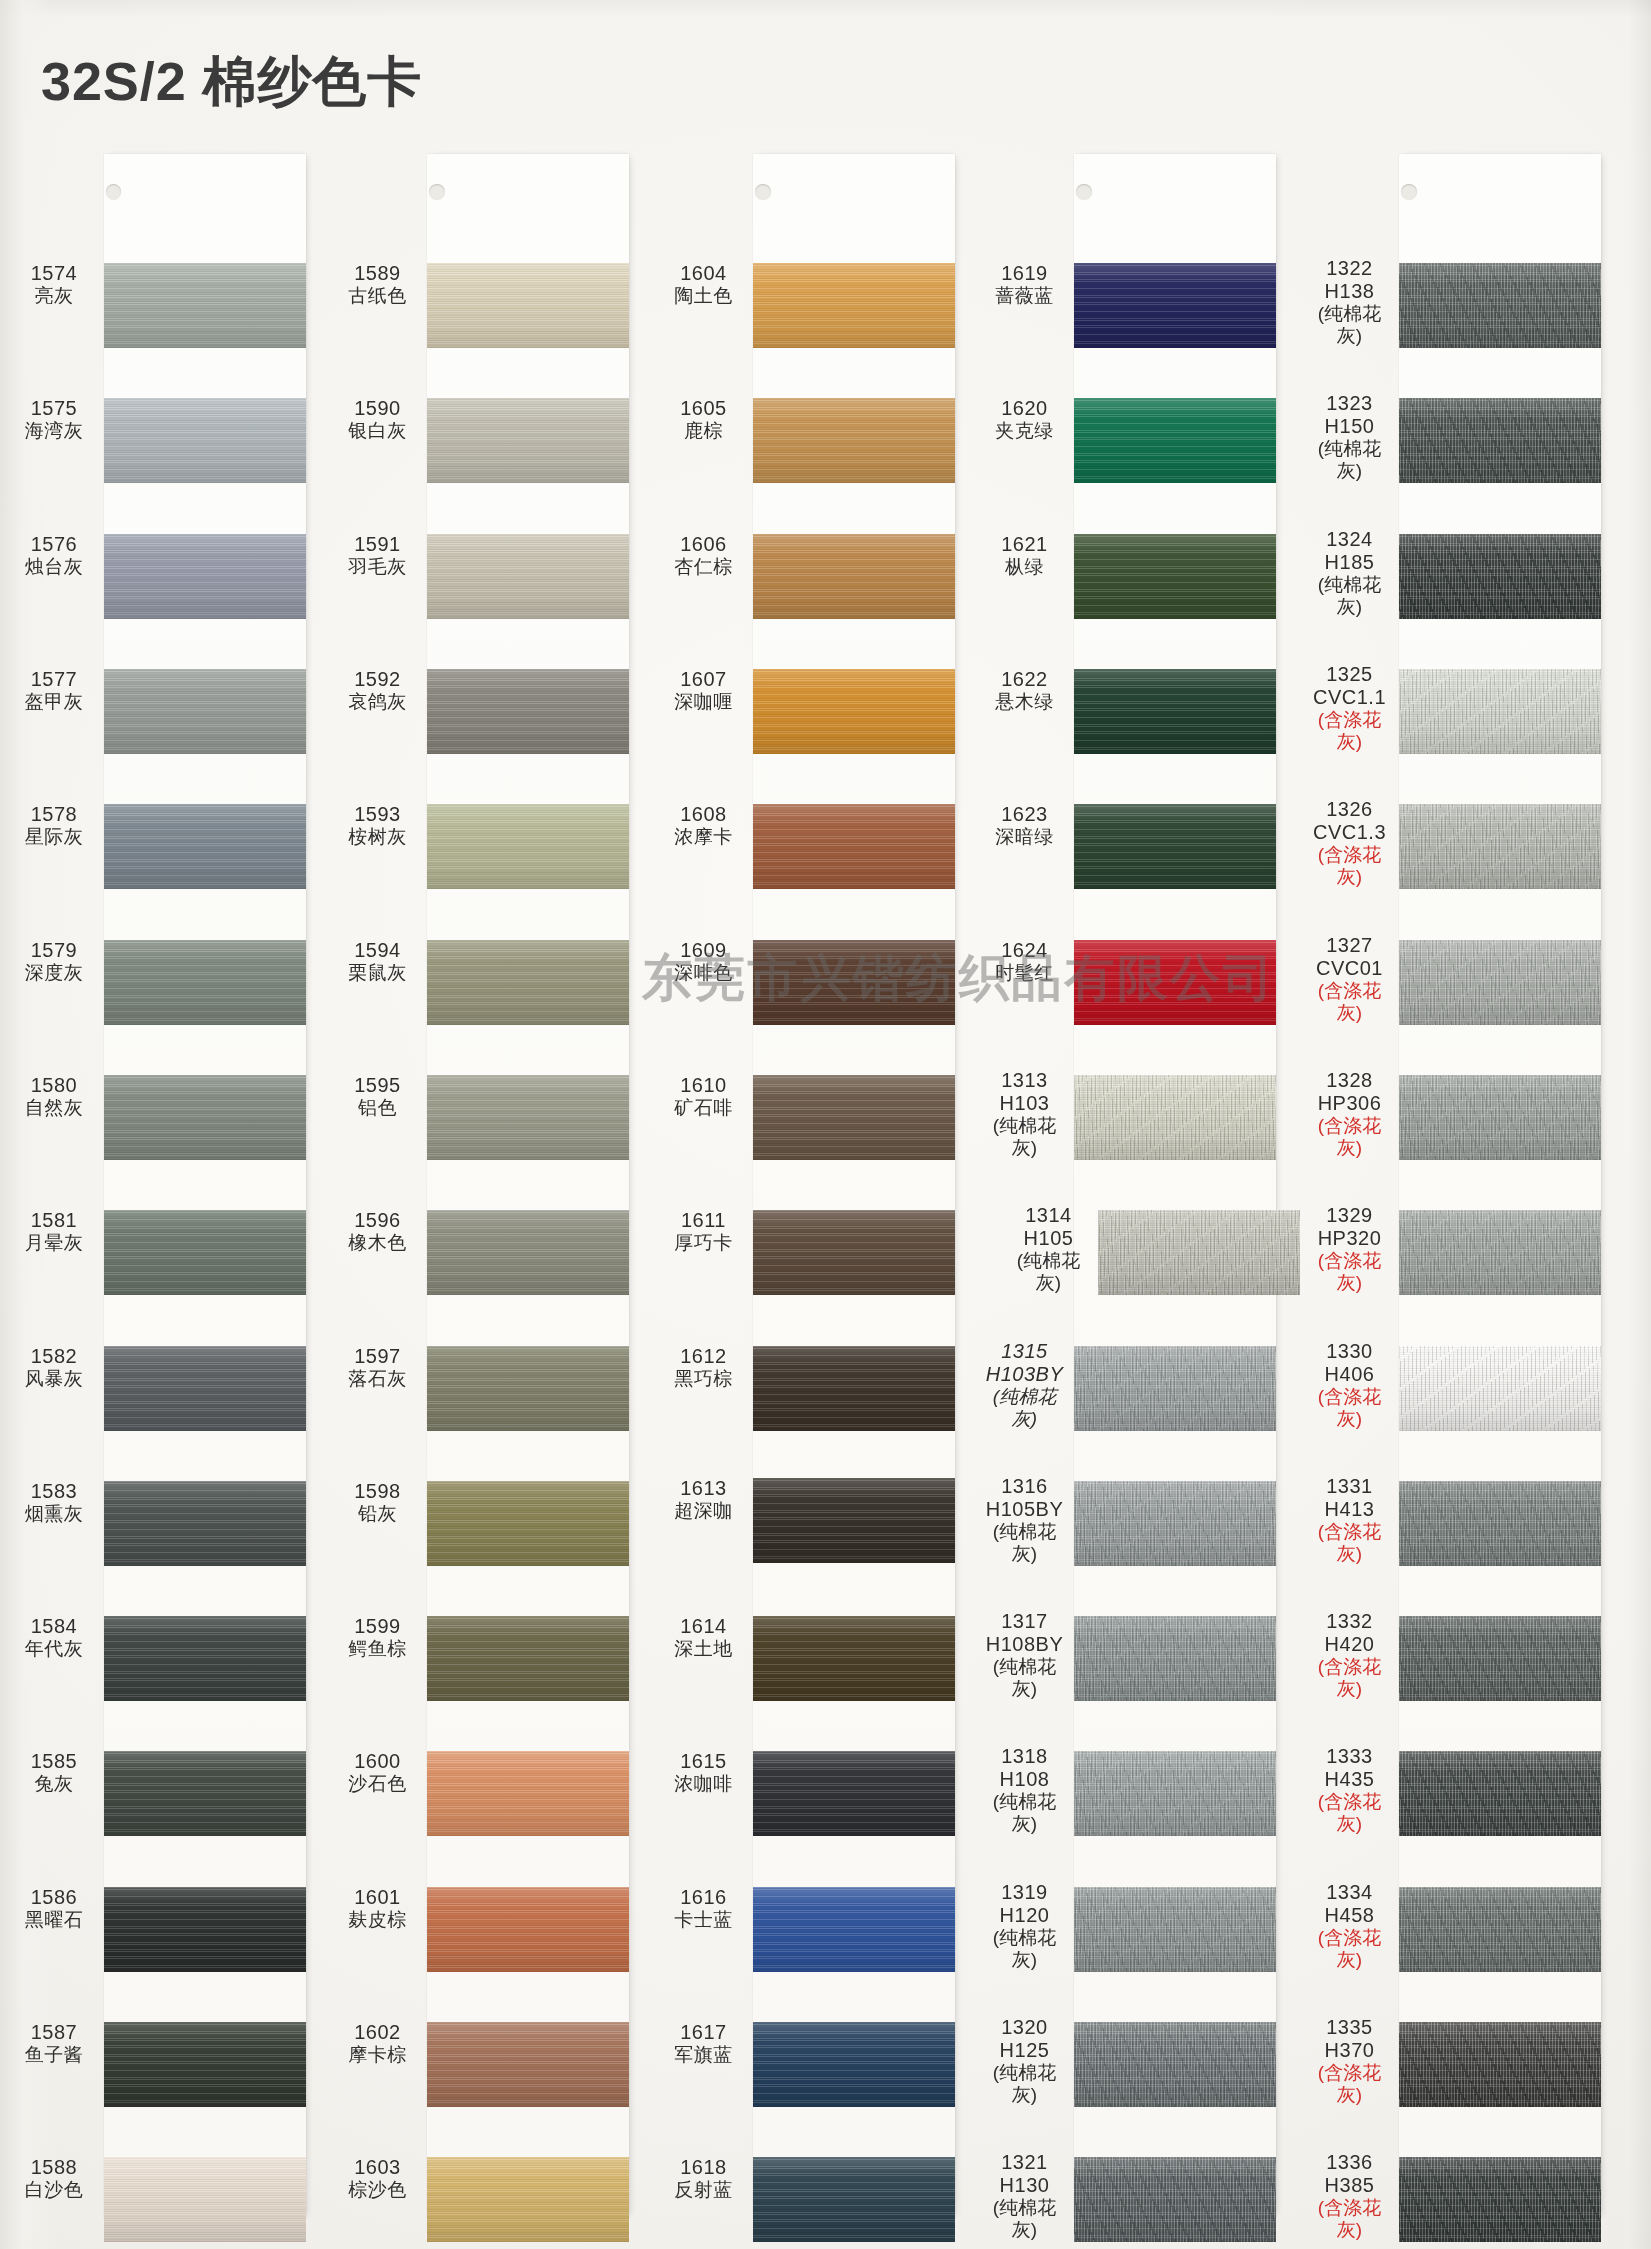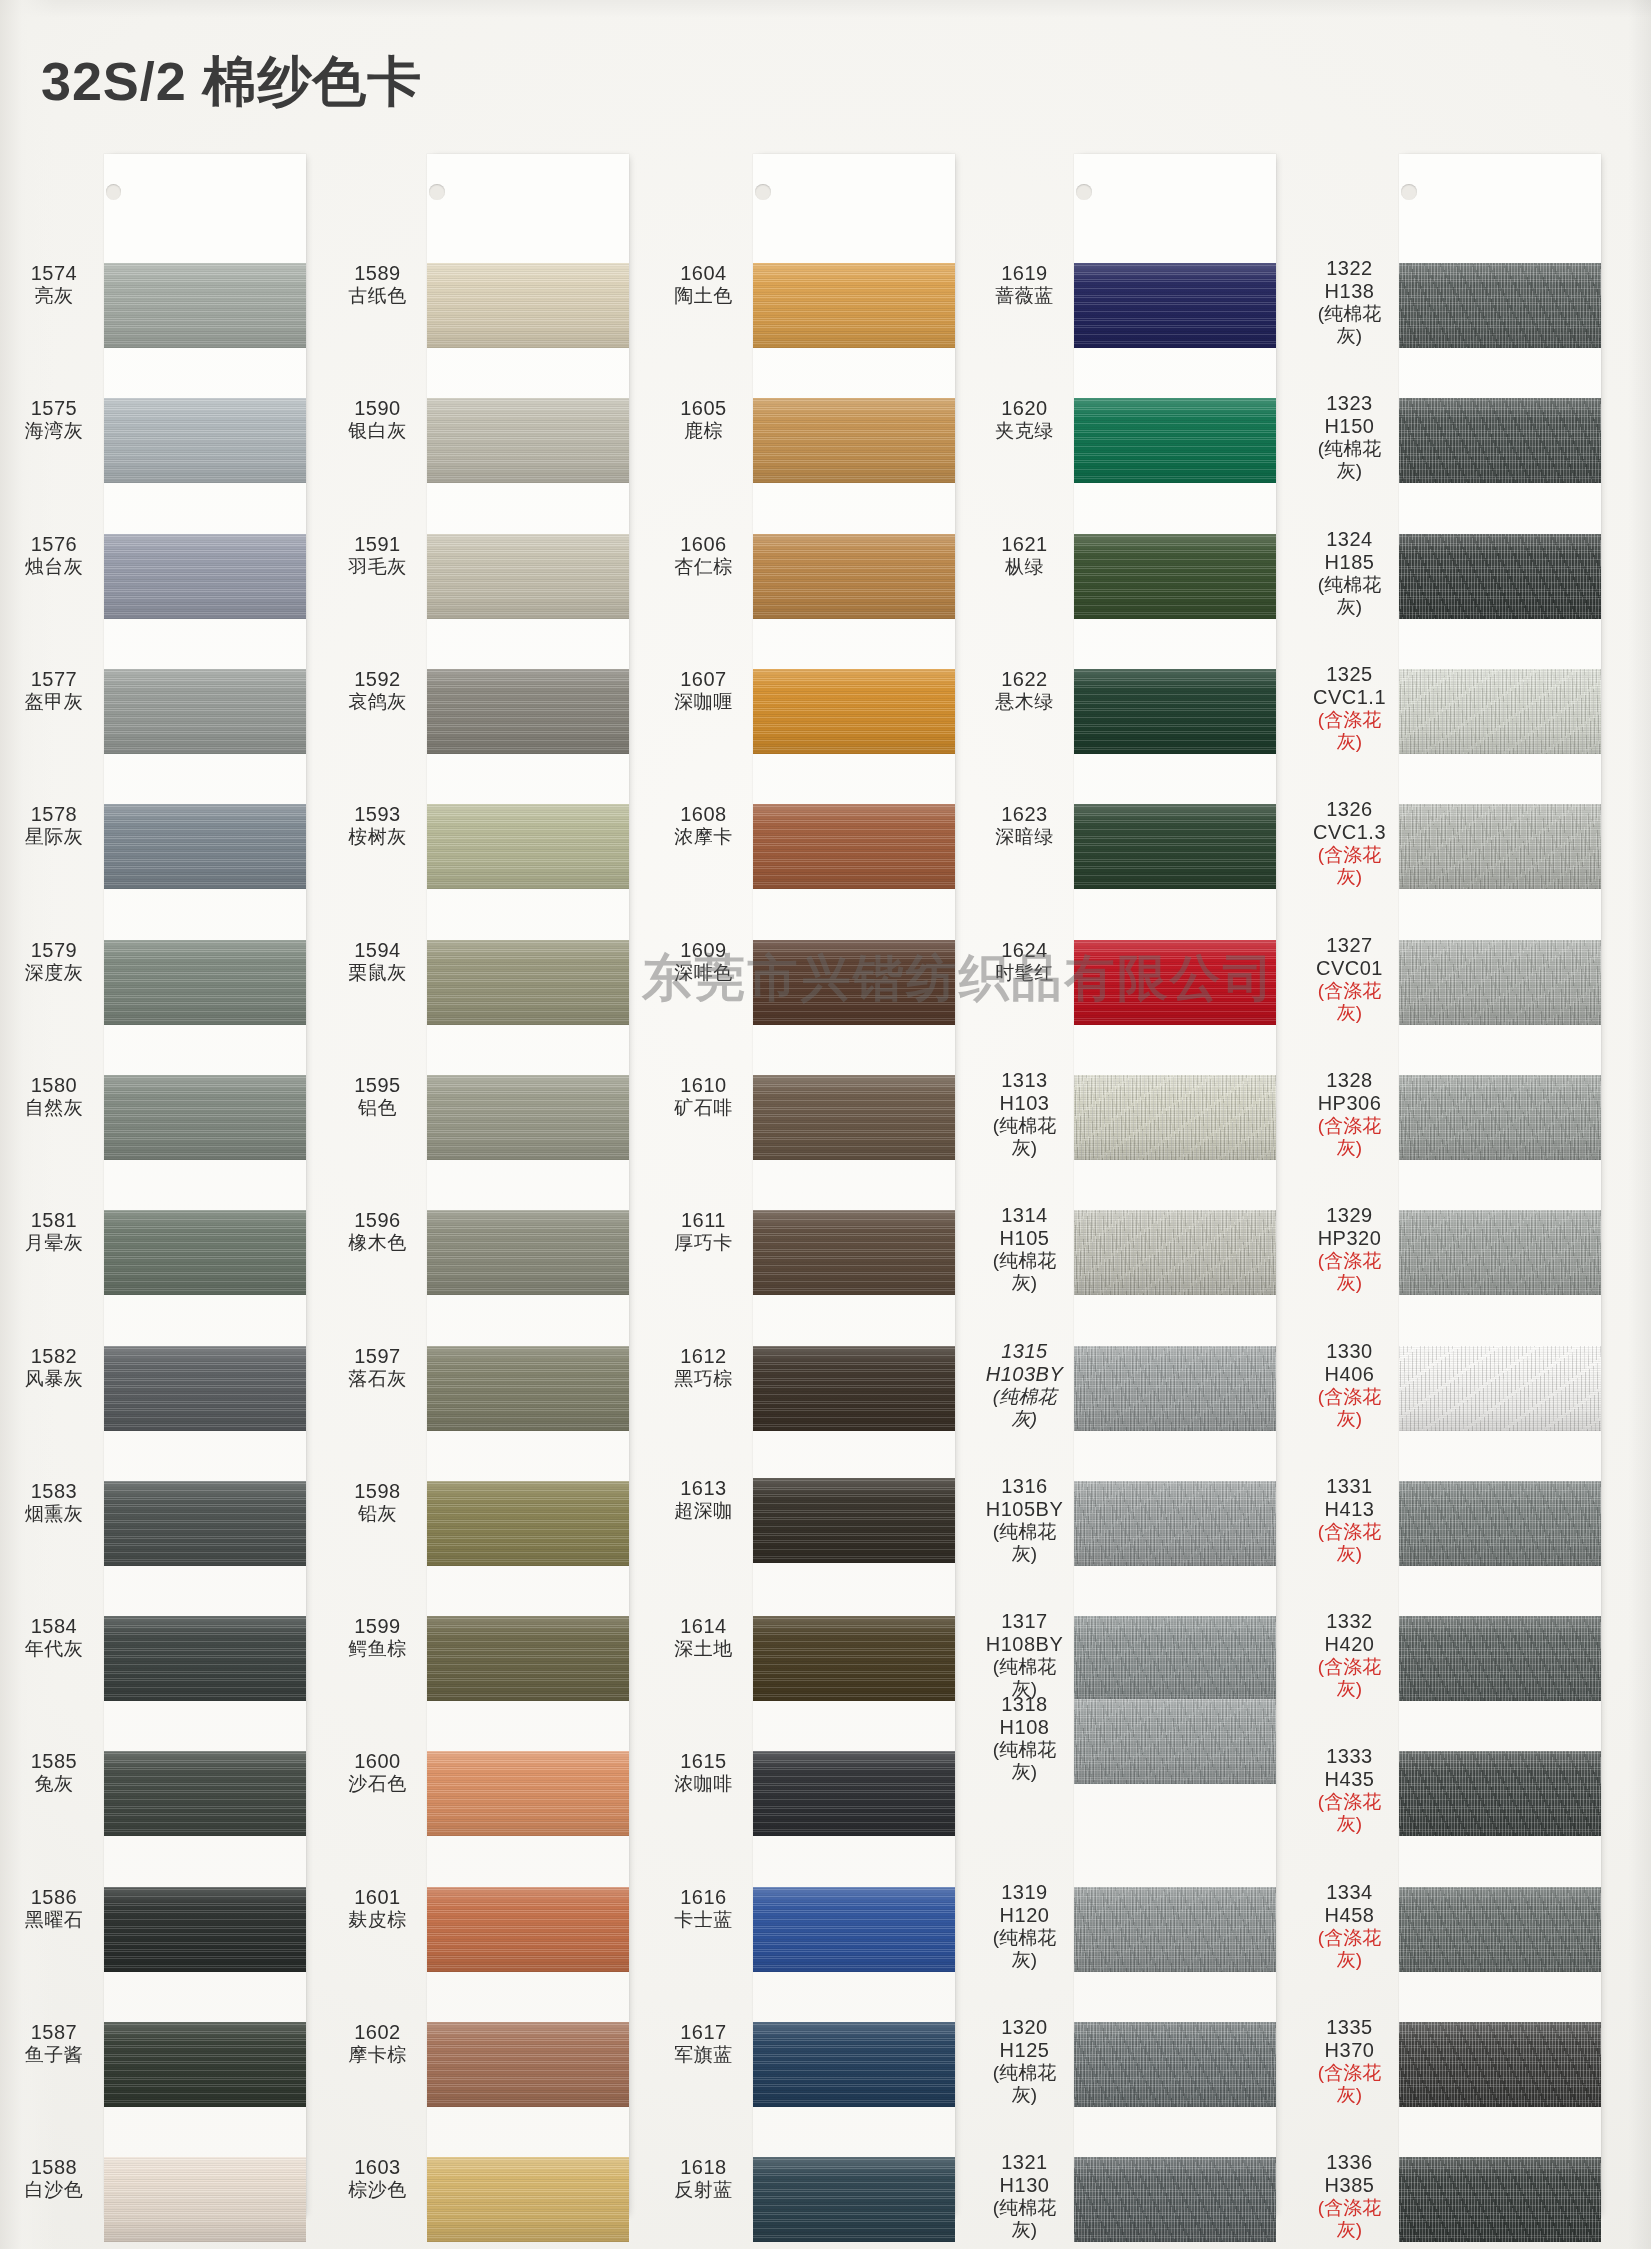--- a/index.html
+++ b/index.html
@@ -662,21 +662,21 @@
           <div class="yarn"></div>
           <div class="speck"></div>
           <div class="sheen"></div>
         </div>
         <div class="label" style="top: 1.8px;">
           <span class="code">1313</span>
           <span class="alt">H103</span>
           <span class="note">(纯棉花灰)</span>
         </div>
       </div>
-      <div class="swatch-row" style="top: 1064px;">
+      <div class="swatch-row" style="top: 1064px; margin-left: 24px;">
         <div class="band melange" style="background: rgb(198, 198, 187);">
           <div class="yarn"></div>
           <div class="speck"></div>
           <div class="sheen"></div>
         </div>
         <div class="label" style="top: 1.8px;">
           <span class="code">1314</span>
           <span class="alt">H105</span>
           <span class="note">(纯棉花灰)</span>
         </div>
@@ -710,21 +710,21 @@
           <div class="yarn"></div>
           <div class="speck"></div>
           <div class="sheen"></div>
         </div>
         <div class="label" style="top: 1.8px;">
           <span class="code">1317</span>
           <span class="alt">H108BY</span>
           <span class="note">(纯棉花灰)</span>
         </div>
       </div>
-      <div class="swatch-row" style="top: 1553px; text-decoration: underline;">
+      <div class="swatch-row" style="top: 1605px; text-decoration: underline;">
         <div class="band melange" style="background: rgb(154, 160, 160);">
           <div class="yarn"></div>
           <div class="speck"></div>
           <div class="sheen"></div>
         </div>
         <div class="label" style="top: 1.8px;">
           <span class="code">1318</span>
           <span class="alt">H108</span>
           <span class="note">(纯棉花灰)</span>
         </div>

